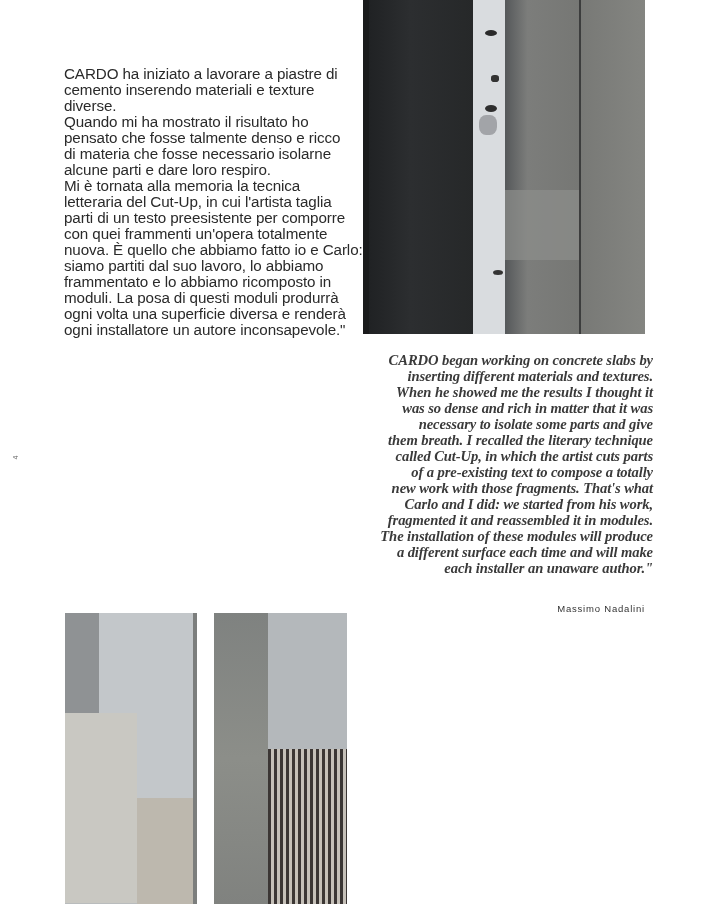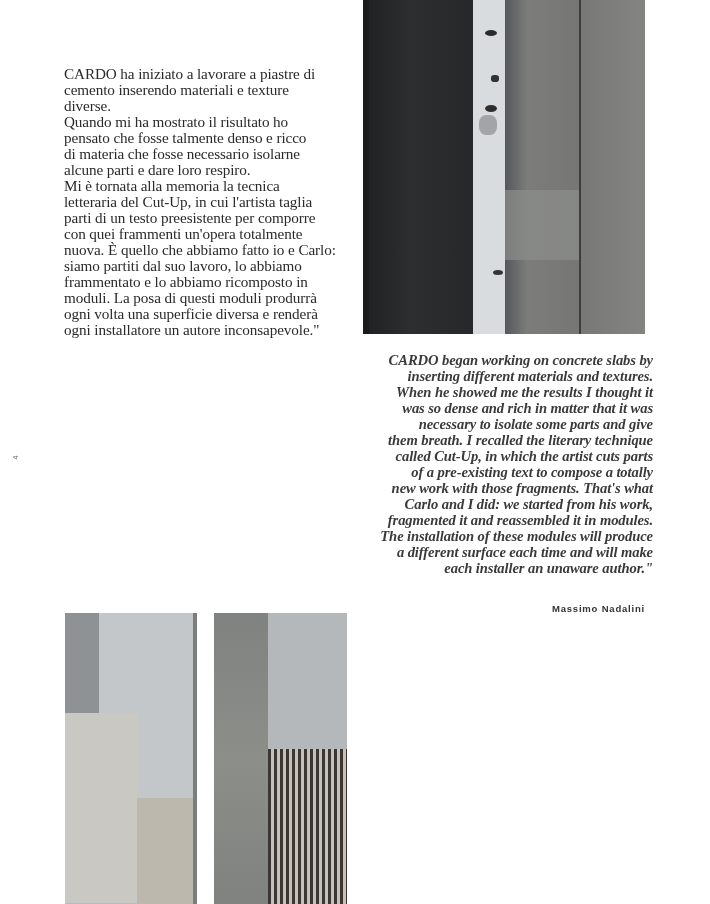--- a/index.html
+++ b/index.html
@@ -1,29 +1,29 @@
 <!DOCTYPE html>
 <html><head>
 <meta charset="utf-8">
 <style>
   html, body { margin: 0; padding: 0; background: #ffffff; }
   body { width: 710px; height: 904px; position: relative; overflow: hidden; font-family: "DejaVu Serif", serif; color: #2b2b2b; }
   .it-text {
     position: absolute; left: 64px; top: 66px; width: 300px;
-    font-family: Liberation Serif, serif; font-size: 15.2px; line-height: 16px;
+    font-family: Liberation Sans, sans-serif; font-size: 15.2px; line-height: 16px;
     color: #2a2a2a; white-space: pre-line; letter-spacing: -0.1px;
   }
   .en-text {
     position: absolute; left: 363px; top: 352px; width: 290px;
     font-family: "Liberation Serif", serif; font-style: italic; font-weight: bold;
     font-size: 14.6px; line-height: 16px; color: #3a3a3a; white-space: pre-line; letter-spacing: -0.1px; text-align: right;
   }
   .author {
     position: absolute; left: 540px; top: 603px; width: 105px; text-align: right;
-    font-family: "Liberation Sans", sans-serif; font-size: 9.5px; letter-spacing: 0.8px; color: #333; font-weight: bold;
+    font-family: "Liberation Sans", sans-serif; font-size: 9.5px; letter-spacing: 0.8px; color: #333;
   }
   .page-num {
     position: absolute; left: 14px; top: 454px; font-family: "Liberation Sans", sans-serif;
     font-size: 7px; color: #666; transform: rotate(-90deg);
   }
   .photo { position: absolute; overflow: hidden; }
   .photo-top { left: 363px; top: 0; width: 282px; height: 334px; background: #6f6f6d; }
   .photo-bl { left: 65px; top: 613px; width: 132px; height: 291px; background: #b9bcbd; }
   .photo-br { left: 214px; top: 613px; width: 133px; height: 291px; background: #8a8c8a; }
   .layer { position: absolute; }

